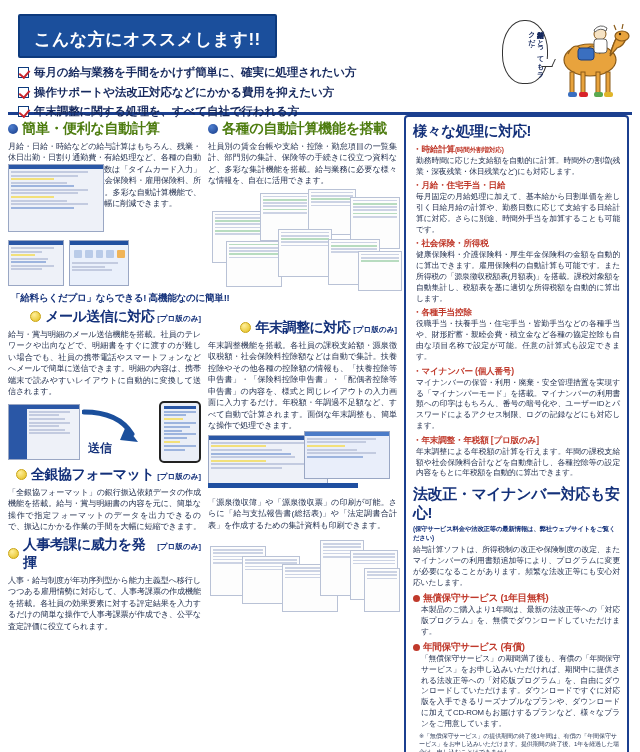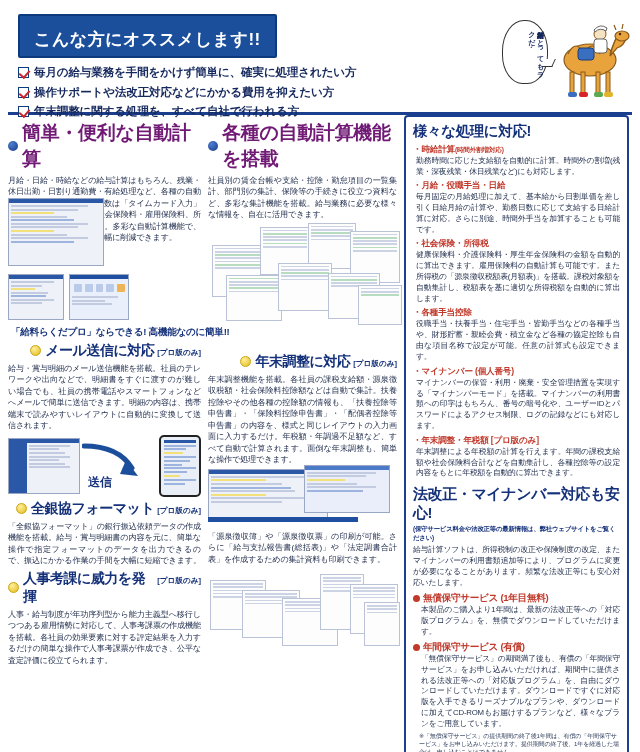--- a/index.html
+++ b/index.html
@@ -63,21 +63,21 @@
   .rule-thick { height: 3px; background: #1b3f8f; margin: 2px 8px 0 8px; }
 
   
   .main-grid { display: flex; gap: 0; padding: 0 8px; }
   .col-left { width: 200px; padding-right: 7px; }
   .col-mid  { width: 196px; padding-right: 7px; }
   .col-right { width: 225px; }
 
   .sec-head {
     display: flex; align-items: center;
-    font-size: 19px; font-weight: bold; color: #701a75;
+    font-size: 14px; font-weight: bold; color: #4d7c0f;
     letter-spacing: -0.3px; margin: 5px 0 3px 0;
   }
   .dot-blue {
     width: 10px; height: 10px; border-radius: 50%;
     background: radial-gradient(circle at 35% 30%, #4f7fd0, #153a86);
     margin-right: 4px; flex: 0 0 auto;
   }
   .body-text {
     font-size: 8.1px; line-height: 1.42; color: #23304f;
     text-align: justify; letter-spacing: -0.15px;
@@ -457,21 +457,21 @@
     <div class="col-right">
 
       <div class="panel">
         <div class="panel-title">様々な処理に対応!</div>
 
         <div class="sub-item">
           <div class="sub-head">・<span>時給計算</span><span class="sm">(時間外割増対応)</span></div>
           <div class="sub-body">勤務時間に応じた支給額を自動的に計算。時間外の割増(残業・深夜残業・休日残業など)にも対応します。</div>
         </div>
         <div class="sub-item">
-          <div class="sub-head">・<span>月給・役職手当・日給</span></div>
+          <div class="sub-head">・<span>月給・住宅手当・日給</span></div>
           <div class="sub-body">毎月固定の月給処理に加えて、基本給から日割単価を差し引く日給月給の計算や、勤務日数に応じて支給する日給計算に対応。さらに別途、時間外手当を加算することも可能です。</div>
         </div>
         <div class="sub-item">
           <div class="sub-head">・<span>社会保険・所得税</span></div>
           <div class="sub-body">健康保険料・介護保険料・厚生年金保険料の金額を自動的に算出できます。雇用保険料の自動計算も可能です。また所得税の「源泉徴収税額表(月額表)」を搭載。課税対象額を自動集計し、税額表を基に適切な所得税額を自動的に算出します。</div>
         </div>
         <div class="sub-item">
           <div class="sub-head">・<span>各種手当控除</span></div>
           <div class="sub-body">役職手当・扶養手当・住宅手当・皆勤手当などの各種手当や、財形貯蓄・親睦会費・積立金など各種の協定控除も自由な項目名称で設定が可能。任意の計算式も設定できます。</div>
         </div>

